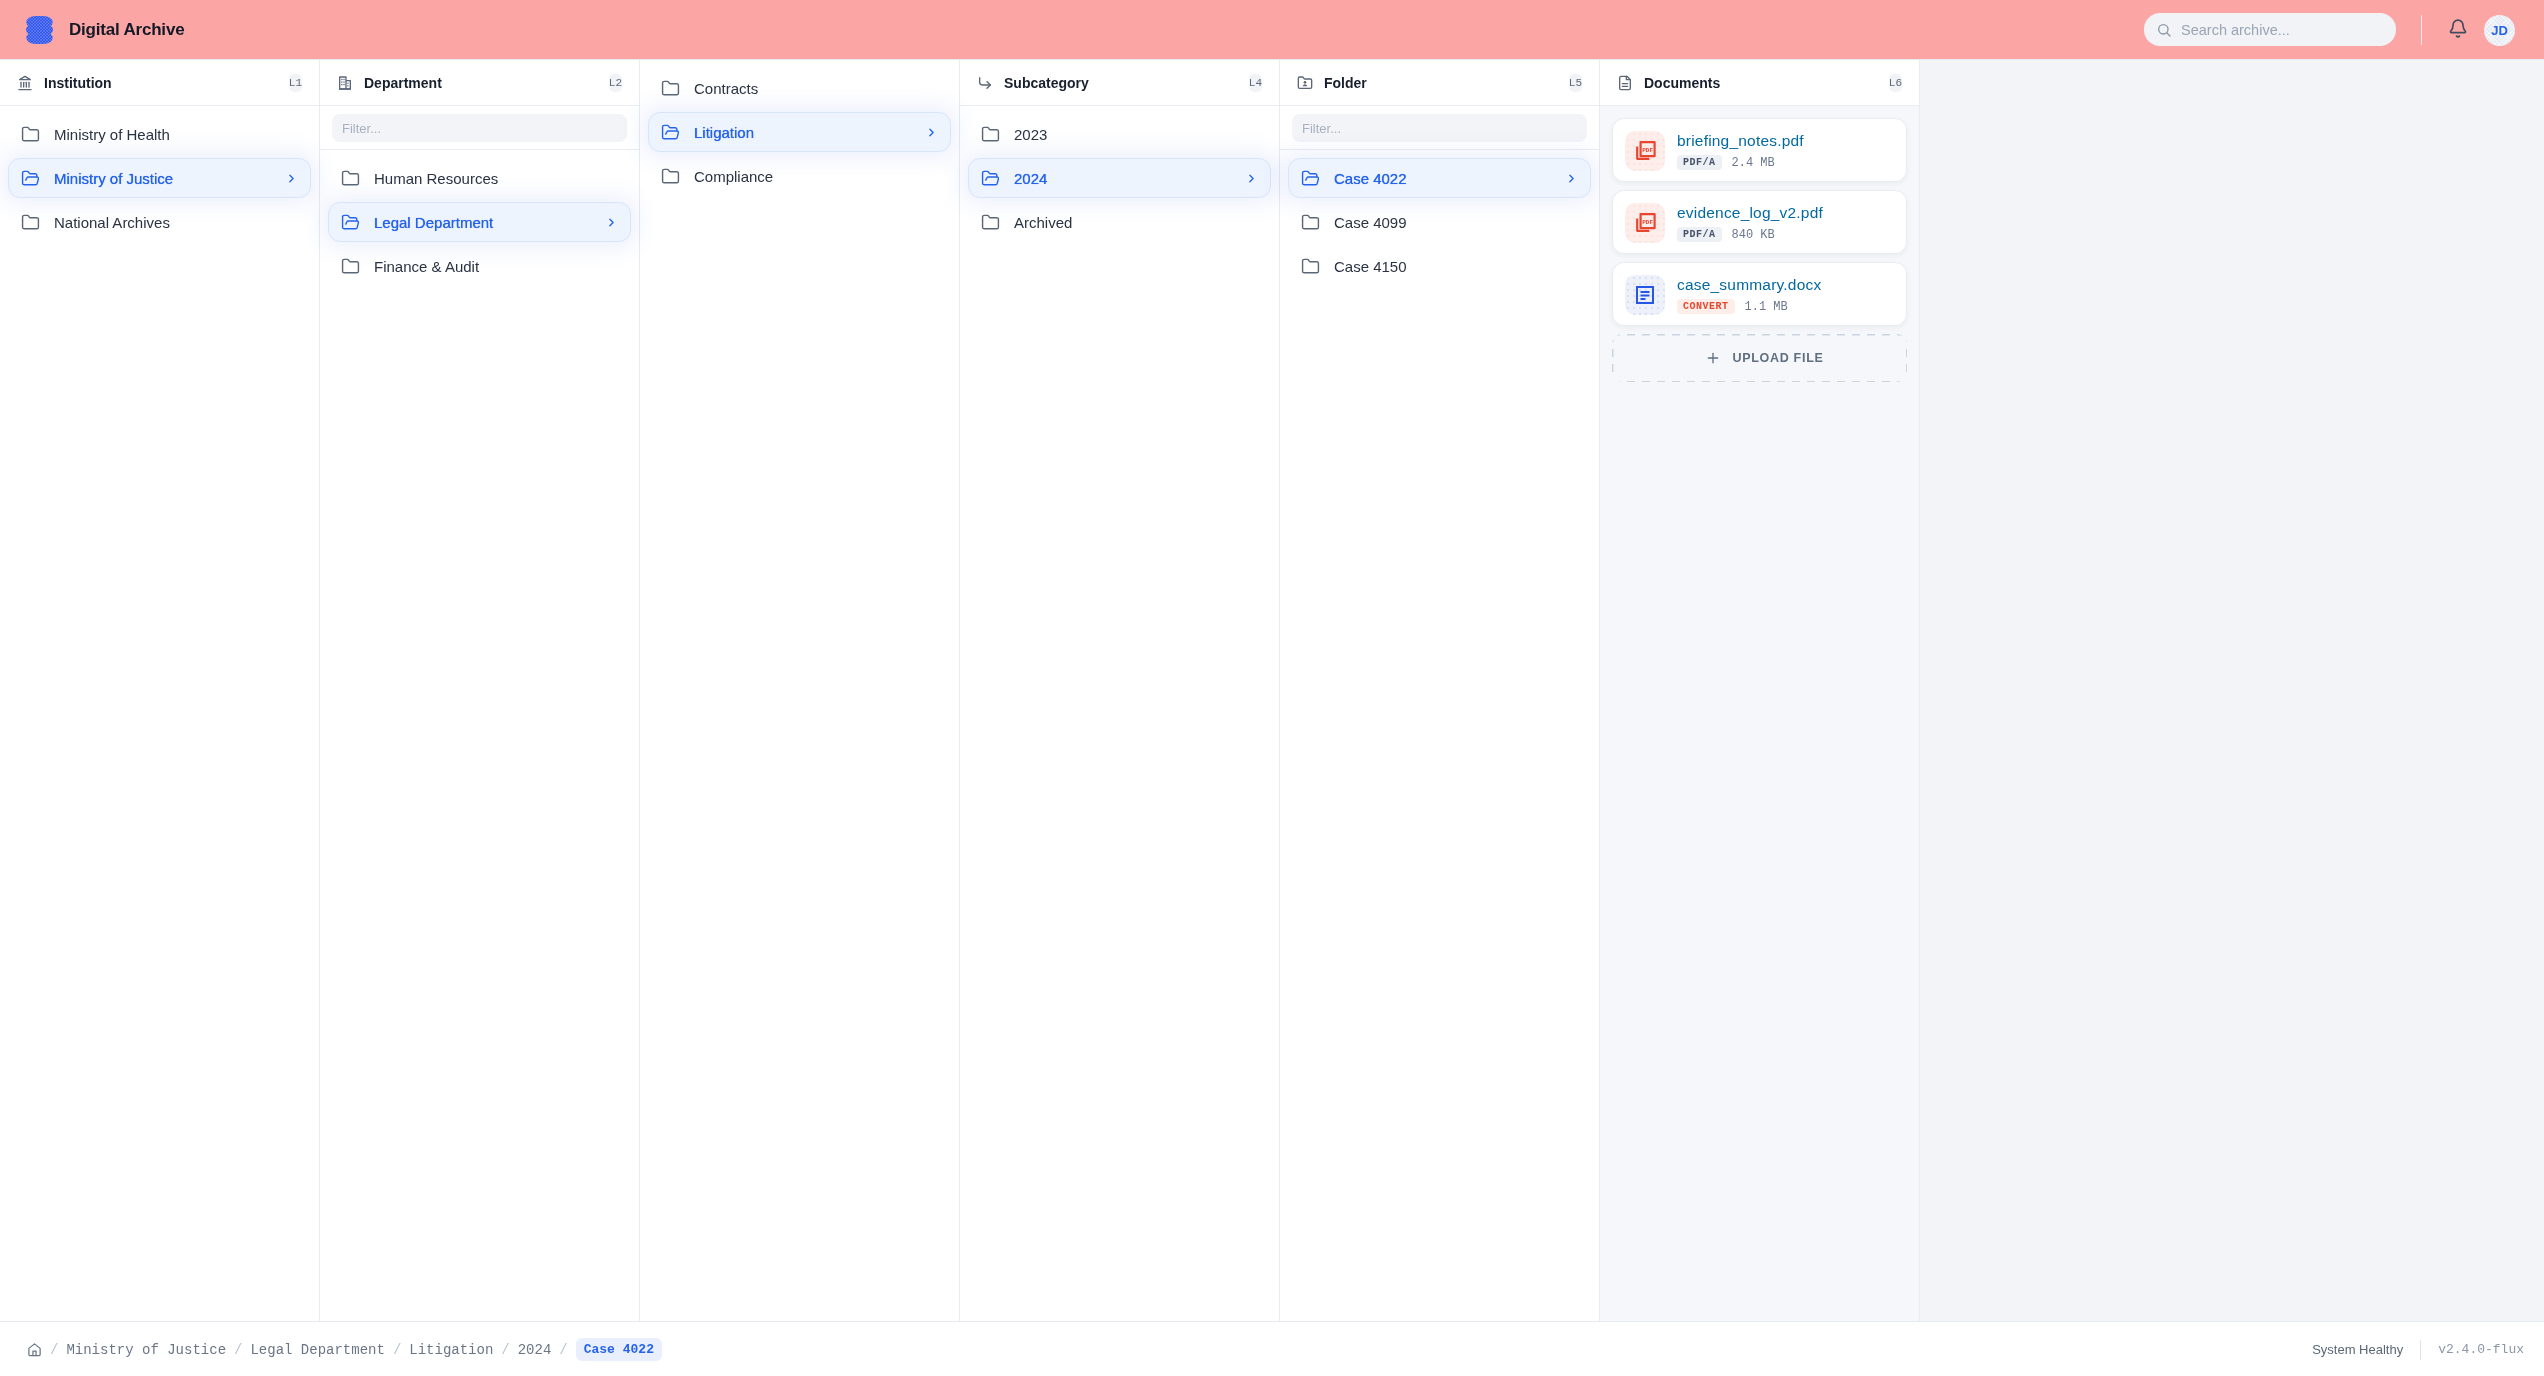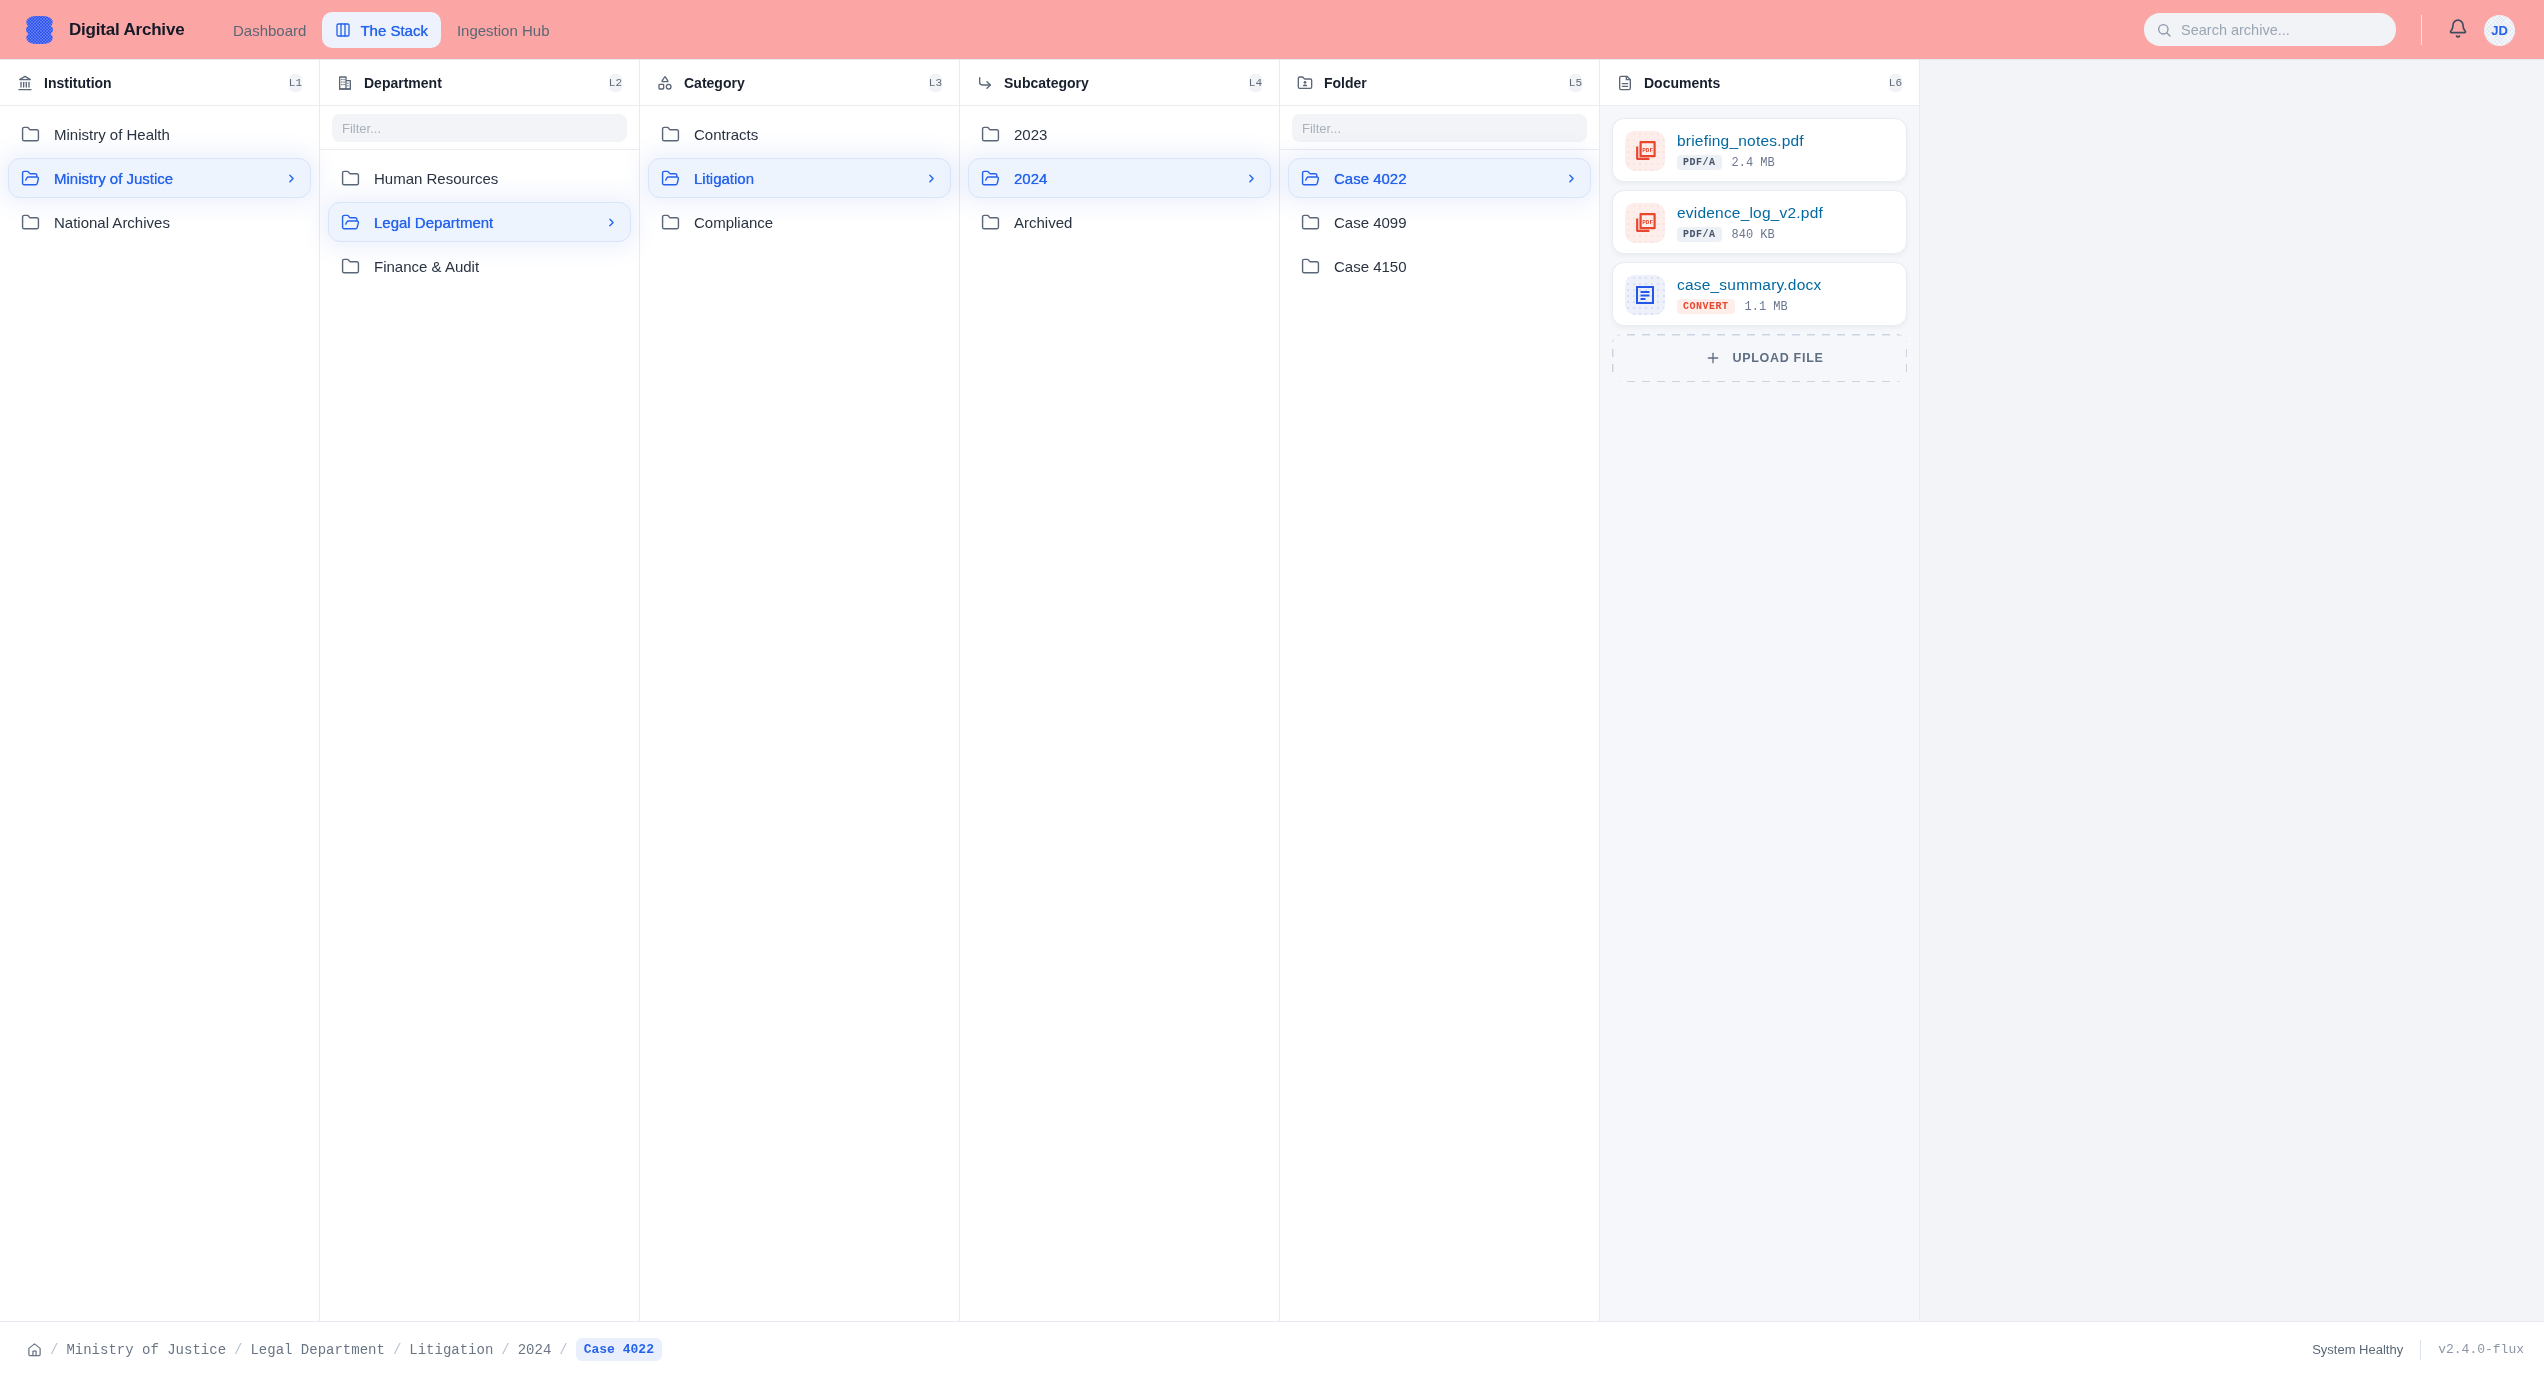--- a/index.html
+++ b/index.html
@@ -74,32 +74,20 @@
       <pattern id="hatch" width="3" height="3" patternUnits="userSpaceOnUse">
         <rect width="3" height="3" fill="#3054ee"></rect>
         <path d="M0 0L3 3M3 0L0 3" stroke="rgba(255,255,255,.28)" stroke-width=".65"></path>
       </pattern>
     </defs>
     <rect x="0.3" y="0" width="26.4" height="12.4" rx="9" ry="6.2" fill="url(#hatch)"></rect>
     <rect x="0" y="7.8" width="27" height="12.4" rx="9" ry="6.2" fill="url(#hatch)"></rect>
     <rect x="0.3" y="15.6" width="26.4" height="12.4" rx="9" ry="6.2" fill="url(#hatch)"></rect>
   </svg>
   <div class="brand">Digital Archive</div>
-  <div class="nav">
-    <span class="lnk">Dashboard</span>
-    <div class="pill">
-      <svg width="16" height="16" viewBox="0 0 24 24" fill="none" stroke="#2563eb" stroke-width="2" stroke-linecap="round" stroke-linejoin="round">
-          <rect x="3" y="3" width="18" height="18" rx="2"></rect>
-          <line x1="9" y1="3" x2="9" y2="21"></line>
-          <line x1="15" y1="3" x2="15" y2="21"></line>
-        </svg>
-      <span>The Stack</span>
-    </div>
-    <span class="lnk">Ingestion Hub</span>
-  </div>
   <div class="search">
     <svg width="16" height="16" viewBox="0 0 24 24" fill="none" stroke="#8b96a7" stroke-width="2" stroke-linecap="round">
         <circle cx="11" cy="11" r="7"></circle>
         <line x1="16.5" y1="16.5" x2="21" y2="21"></line>
       </svg>
     <span>Search archive...</span>
   </div>
   <div class="topdiv"></div>
   <svg class="bell" width="20" height="21" viewBox="0 0 24 24" fill="none" stroke="#3f4c5e" stroke-width="2" stroke-linecap="round" stroke-linejoin="round">
       <path d="M3.262 15.326A1 1 0 0 0 4 17h16a1 1 0 0 0 .74-1.673C19.41 13.956 18 12.499 18 8A6 6 0 0 0 6 8c0 4.499-1.41 5.956-2.738 7.326"></path>
@@ -194,29 +182,20 @@
       <div class="item">
           <svg width="19" height="19" viewBox="0 0 24 24" fill="none" stroke="#5b6677" stroke-width="1.8" stroke-linecap="round" stroke-linejoin="round">
             <path d="M20 20a2 2 0 0 0 2-2V8a2 2 0 0 0-2-2h-7.9a2 2 0 0 1-1.69-.9L9.6 3.9A2 2 0 0 0 7.93 3H4a2 2 0 0 0-2 2v13a2 2 0 0 0 2 2Z"></path>
           </svg>
           <span class="lbl">Finance &amp; Audit</span>
         </div>
     </div>
   </div>
 
   <div class="col">
-    <div class="colhead">
-      <svg width="16" height="16" viewBox="0 0 24 24" fill="none" stroke="#5b6677" stroke-width="2" stroke-linecap="round" stroke-linejoin="round">
-          <path d="M8.3 10a.7.7 0 0 1-.626-1.079L11.4 3a.7.7 0 0 1 1.198.043L16.3 8.9a.7.7 0 0 1-.572 1.1Z"></path>
-          <rect x="3" y="14" width="7" height="7" rx="1"></rect>
-          <circle cx="17.5" cy="17.5" r="3.5"></circle>
-        </svg>
-      <span class="ttl">Category</span>
-        <span class="lbadge">L3</span>
-    </div>
     <div class="list">
       <div class="item">
           <svg width="19" height="19" viewBox="0 0 24 24" fill="none" stroke="#5b6677" stroke-width="1.8" stroke-linecap="round" stroke-linejoin="round">
             <path d="M20 20a2 2 0 0 0 2-2V8a2 2 0 0 0-2-2h-7.9a2 2 0 0 1-1.69-.9L9.6 3.9A2 2 0 0 0 7.93 3H4a2 2 0 0 0-2 2v13a2 2 0 0 0 2 2Z"></path>
           </svg>
           <span class="lbl">Contracts</span>
         </div>
       <div class="item sel">
           <svg width="19" height="19" viewBox="0 0 24 24" fill="none" stroke="#2563eb" stroke-width="1.8" stroke-linecap="round" stroke-linejoin="round">
             <path d="m6 14 1.5-2.9A2 2 0 0 1 9.24 10H20a2 2 0 0 1 1.94 2.5l-1.54 6a2 2 0 0 1-1.95 1.5H4a2 2 0 0 1-2-2V5a2 2 0 0 1 2-2h3.9a2 2 0 0 1 1.69.9l.81 1.2a2 2 0 0 0 1.67.9H18a2 2 0 0 1 2 2v2"></path>

